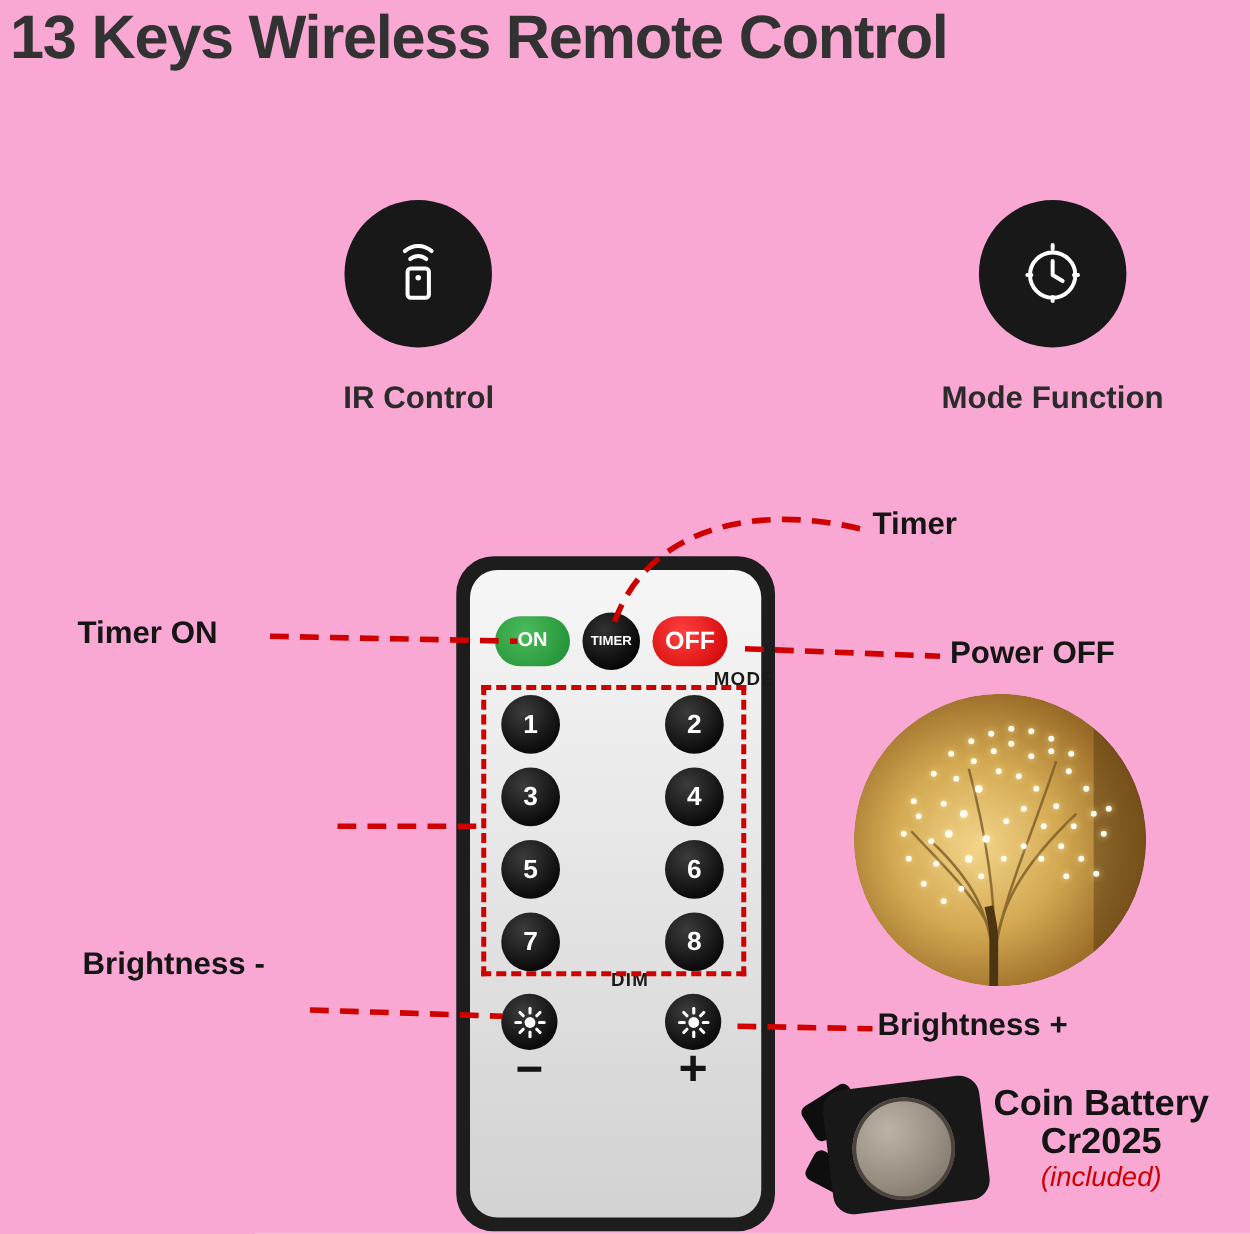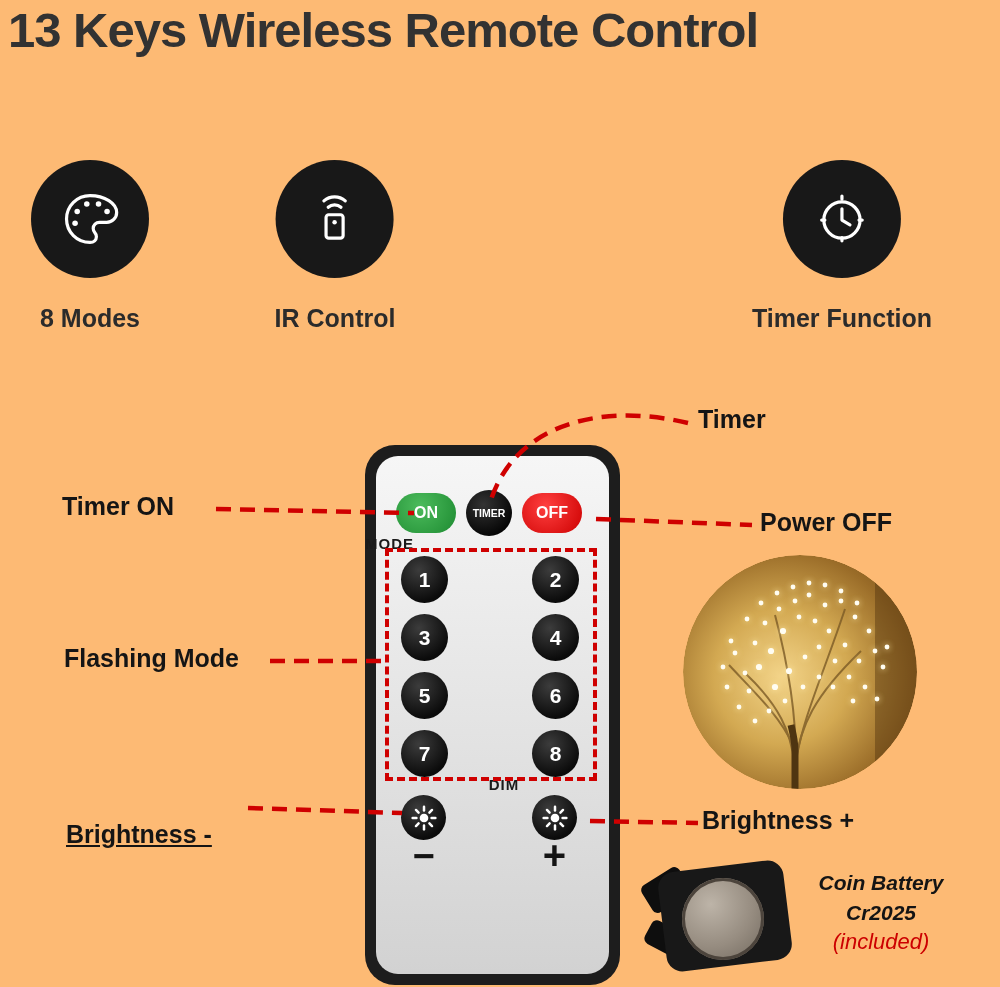--- a/index.html
+++ b/index.html
@@ -1,17 +1,17 @@
 <!DOCTYPE html>
 <html><head>
 <meta charset="utf-8">
 <style>
   * { margin:0; padding:0; box-sizing:border-box; }
   body { background:#ffffff; font-family:"Liberation Sans", sans-serif; }
-  .stage { position:relative; width:1000px; height:987px; background:#fdba74; overflow:hidden; }
+  .stage { position:relative; width:1000px; height:987px; background:#f9a8d4; overflow:hidden; }
 
   .title { position:absolute; left:8px; top:2px; font-size:49px; font-weight:bold;
            color:#323232; letter-spacing:-1px; white-space:nowrap; }
 
   .feature { position:absolute; top:160px; transform:translateX(-50%); text-align:center; }
   .feature-circle { width:118px; height:118px; border-radius:50%; background:#181818;
            margin:0 auto 26px auto; display:flex; align-items:center; justify-content:center; }
   .feature-label { font-size:25px; font-weight:bold; color:#2b2b2b; white-space:nowrap; }
   .f1{left:90px;} .f2{left:335px;} .f3{left:590px;} .f4{left:842px;}
 
@@ -21,22 +21,22 @@
   .remote-face { position:absolute; left:11px; top:11px; right:11px; bottom:11px;
             border-radius:22px;
             background:linear-gradient(180deg,#f6f6f6,#e6e6e6 45%,#d2d2d2); }
   .rbtn { position:absolute; display:flex; align-items:center; justify-content:center;
           color:#fff; font-weight:bold; }
   .btn-on  { left:31px; top:48px; width:60px; height:40px; border-radius:20px;
              background:radial-gradient(circle at 40% 32%, #4cbb5c, #1d8b31); font-size:16px; }
   .btn-timer { left:101px; top:45px; width:46px; height:46px; border-radius:50%;
              background:radial-gradient(circle at 38% 32%, #333, #050505 75%); font-size:10.5px; }
   .btn-off { left:157px; top:48px; width:60px; height:40px; border-radius:20px;
-             background:radial-gradient(circle at 40% 32%, #ff4040, #cd0000); font-size:16px; }
-  .mode-label { position:absolute; left:0; right:0; top:90px; text-align:left;
+             background:radial-gradient(circle at 40% 32%, #ff4040, #cd0000); font-size:20px; }
+  .mode-label { position:absolute; left:0; right:0; top:90px; text-align:right;
              font-size:15px; font-weight:bold; color:#1a1a1a; letter-spacing:1px; }
   .mode-box { position:absolute; left:20px; top:103px; width:212px; height:233px;
              border:4px dashed #cf0000; z-index:3; }
   .mode-btn { position:absolute; width:47px; height:47px; border-radius:50%;
              background:radial-gradient(circle at 38% 30%, #3c3c3c, #0b0b0b 72%);
              color:#fff; font-size:21px; font-weight:bold;
              display:flex; align-items:center; justify-content:center; }
   .m1{left:36px;top:111px} .m2{left:167px;top:111px}
   .m3{left:36px;top:169px} .m4{left:167px;top:169px}
   .m5{left:36px;top:227px} .m6{left:167px;top:227px}
@@ -52,62 +52,49 @@
   .sym-plus  { left:167px; top:388px; font-size:40px; }
 
   
   .ann-lines { position:absolute; left:0; top:0; z-index:5; pointer-events:none; }
   .ann-label { position:absolute; font-size:25px; font-weight:bold; color:#151515;
                white-space:nowrap; z-index:6; }
   .lbl-timer { left:698px; top:405px; }
   .lbl-pon   { left:62px;  top:492px; }
   .lbl-poff  { left:760px; top:508px; }
   .lbl-flash { left:64px;  top:644px; }
-  .lbl-bminus{ left:66px;  top:820px;text-decoration:underline; }
+  .lbl-bminus{ left:66px;  top:757px; }
   .lbl-bplus { left:702px; top:806px; }
 
   
   .tree-photo { position:absolute; left:683px; top:555px; width:234px; height:234px;
                 border-radius:50%; overflow:hidden; z-index:1; }
 
   
   .battery { position:absolute; left:642px; top:856px; width:160px; height:124px; }
   .battery-holder { position:absolute; left:20px; top:10px; width:126px; height:100px;
                 background:#181818; border-radius:16px; transform:rotate(-7deg); }
   .battery-clip { position:absolute; left:2px; top:18px; width:44px; height:32px;
                 background:#0e0e0e; border-radius:6px; transform:rotate(-32deg); }
   .battery-arm { position:absolute; left:4px; top:70px; width:40px; height:26px;
                 background:#0e0e0e; border-radius:6px; transform:rotate(28deg); }
   .battery-coin { position:absolute; left:40px; top:22px; width:82px; height:82px; border-radius:50%;
                 background:radial-gradient(circle at 35% 32%, #bdb4a8, #968c80 55%, #7c7368 85%, #675e55);
                 box-shadow: inset 0 0 0 3px #4c443c; }
   .battery-text { position:absolute; left:788px; top:868px; width:186px; text-align:center; }
-  .battery-name, .battery-model { font-size:21px; font-weight:bold; color:#141414; line-height:30px;font-style:italic; }
+  .battery-name, .battery-model { font-size:29px; font-weight:bold; color:#141414; line-height:30px; }
   .battery-note { font-size:22px; font-style:italic; color:#cc0000; line-height:28px; }
 </style>
 </head>
 <body>
 
 <div class="stage">
 
   <div class="title">13 Keys Wireless Remote Control</div>
 
-  <div class="feature f1">
-    <div class="feature-circle">
-      <svg width="64" height="64" viewBox="0 0 60 60">
-        <path d="M30 8c-12.2 0-22 9.8-22 22s9.8 22 22 22c3.6 0 6-2.4 6-5.4 0-1.5-.6-2.8-1.5-3.8-.9-1-1.5-2.3-1.5-3.8 0-3.2 2.6-5.8 5.8-5.8h6.9c5.1 0 9.3-4.2 9.3-9.3C55 15.5 43.8 8 30 8z" fill="none" stroke="#fff" stroke-width="3"></path>
-        <circle cx="18" cy="23" r="2.6" fill="#fff"></circle>
-          <circle cx="27" cy="16" r="2.6" fill="#fff"></circle>
-        <circle cx="38" cy="16" r="2.6" fill="#fff"></circle>
-          <circle cx="46" cy="23" r="2.6" fill="#fff"></circle>
-        <circle cx="16" cy="34" r="2.6" fill="#fff"></circle>
-      </svg>
-    </div>
-    <div class="feature-label">8 Modes</div>
-  </div>
 
   <div class="feature f2">
     <div class="feature-circle">
       <svg width="64" height="64" viewBox="0 0 60 60">
         <rect x="22" y="26" width="16" height="22" rx="2.5" fill="none" stroke="#fff" stroke-width="3"></rect>
         <circle cx="30" cy="33" r="2.1" fill="#fff"></circle>
         <path d="M24 19a9 9 0 0 1 12 0" fill="none" stroke="#fff" stroke-width="3" stroke-linecap="round"></path>
         <path d="M20 13a15 15 0 0 1 20 0" fill="none" stroke="#fff" stroke-width="3" stroke-linecap="round"></path>
       </svg>
     </div>
@@ -116,21 +103,21 @@
 
 
   <div class="feature f4">
     <div class="feature-circle">
       <svg width="64" height="64" viewBox="0 0 60 60">
         <circle cx="30" cy="31" r="17" fill="none" stroke="#fff" stroke-width="3"></circle>
         <path d="M30 20.5v10.5l7.5 4.5" fill="none" stroke="#fff" stroke-width="3" stroke-linecap="round" stroke-linejoin="round"></path>
         <path d="M30 11.5v-3M46 31h3M30 50.5v-3M11 31h3" stroke="#fff" stroke-width="3" stroke-linecap="round"></path>
       </svg>
     </div>
-    <div class="feature-label">Timer Function</div>
+    <div class="feature-label">Mode Function</div>
   </div>
 
   <div class="tree-photo">
     <svg width="234" height="234" viewBox="0 0 234 234">
       <defs>
         <radialGradient id="tbg" cx="42%" cy="52%" r="72%">
           <stop offset="0%" stop-color="#f3d489"></stop>
           <stop offset="40%" stop-color="#d3a952"></stop>
           <stop offset="75%" stop-color="#9a6c28"></stop>
           <stop offset="100%" stop-color="#6f4a16"></stop>
@@ -274,21 +261,20 @@
       <path d="M596 519 L 752 525"></path>
       <path d="M270 661 L 388 661"></path>
       <path d="M248 808 L 402 813"></path>
       <path d="M590 821 L 698 823"></path>
     </g>
   </svg>
 
   <div class="ann-label lbl-timer">Timer</div>
   <div class="ann-label lbl-pon">Timer ON</div>
   <div class="ann-label lbl-poff">Power OFF</div>
-  <div class="ann-label lbl-flash">Flashing Mode</div>
   <div class="ann-label lbl-bminus">Brightness -</div>
   <div class="ann-label lbl-bplus">Brightness +</div>
 
   <div class="battery">
     <div class="battery-clip"></div>
     <div class="battery-arm"></div>
     <div class="battery-holder"></div>
     <div class="battery-coin"></div>
   </div>
   <div class="battery-text">

